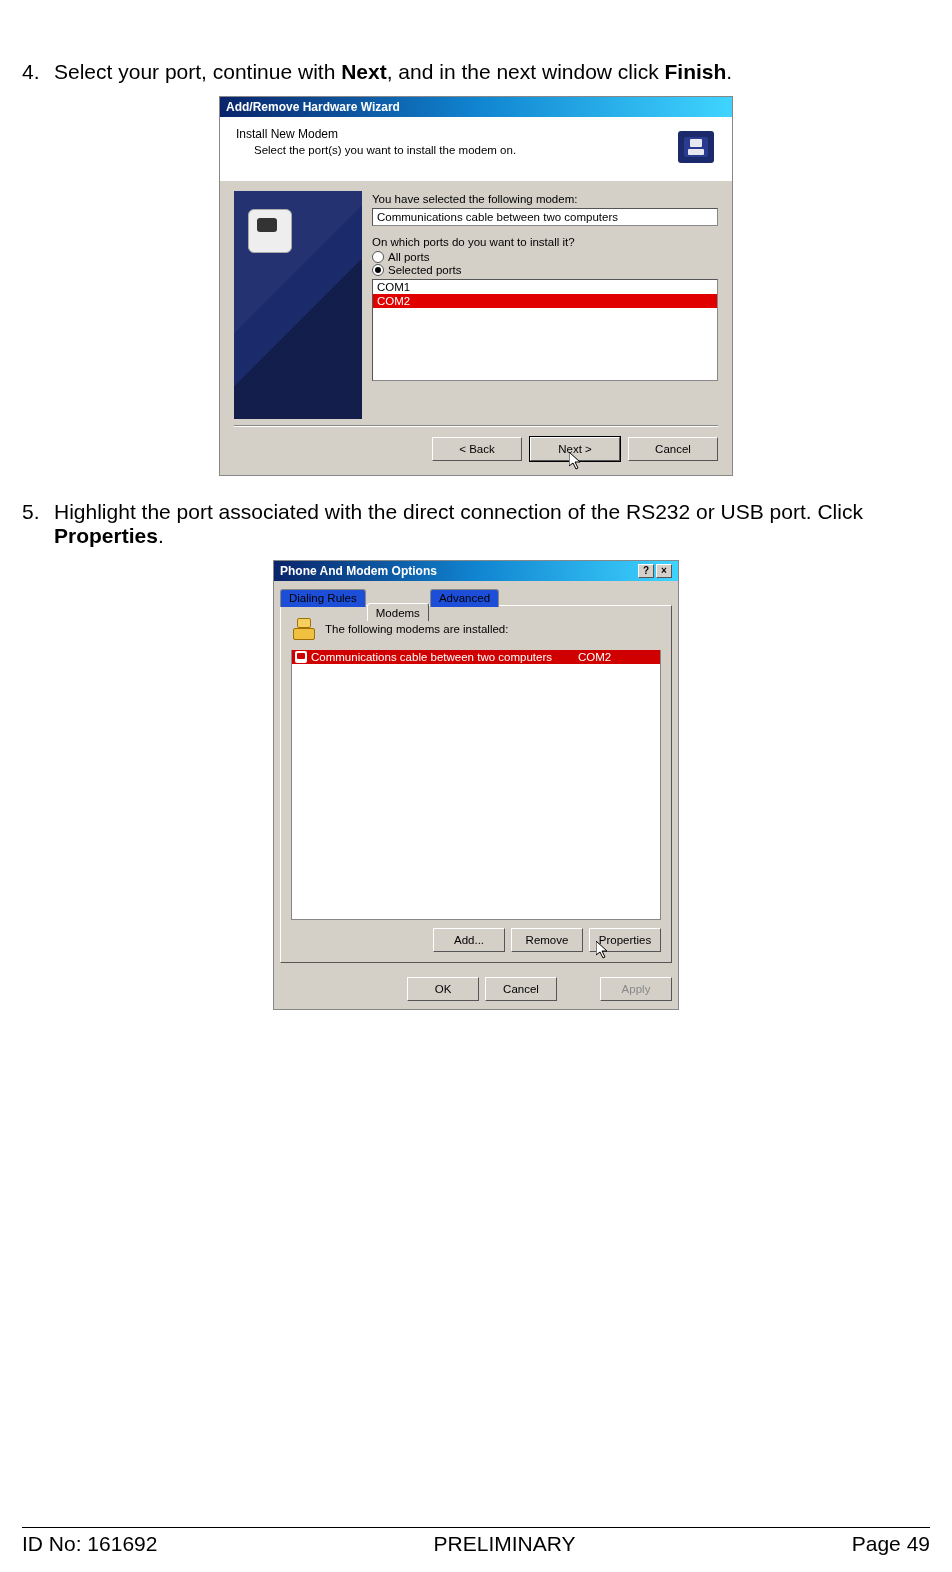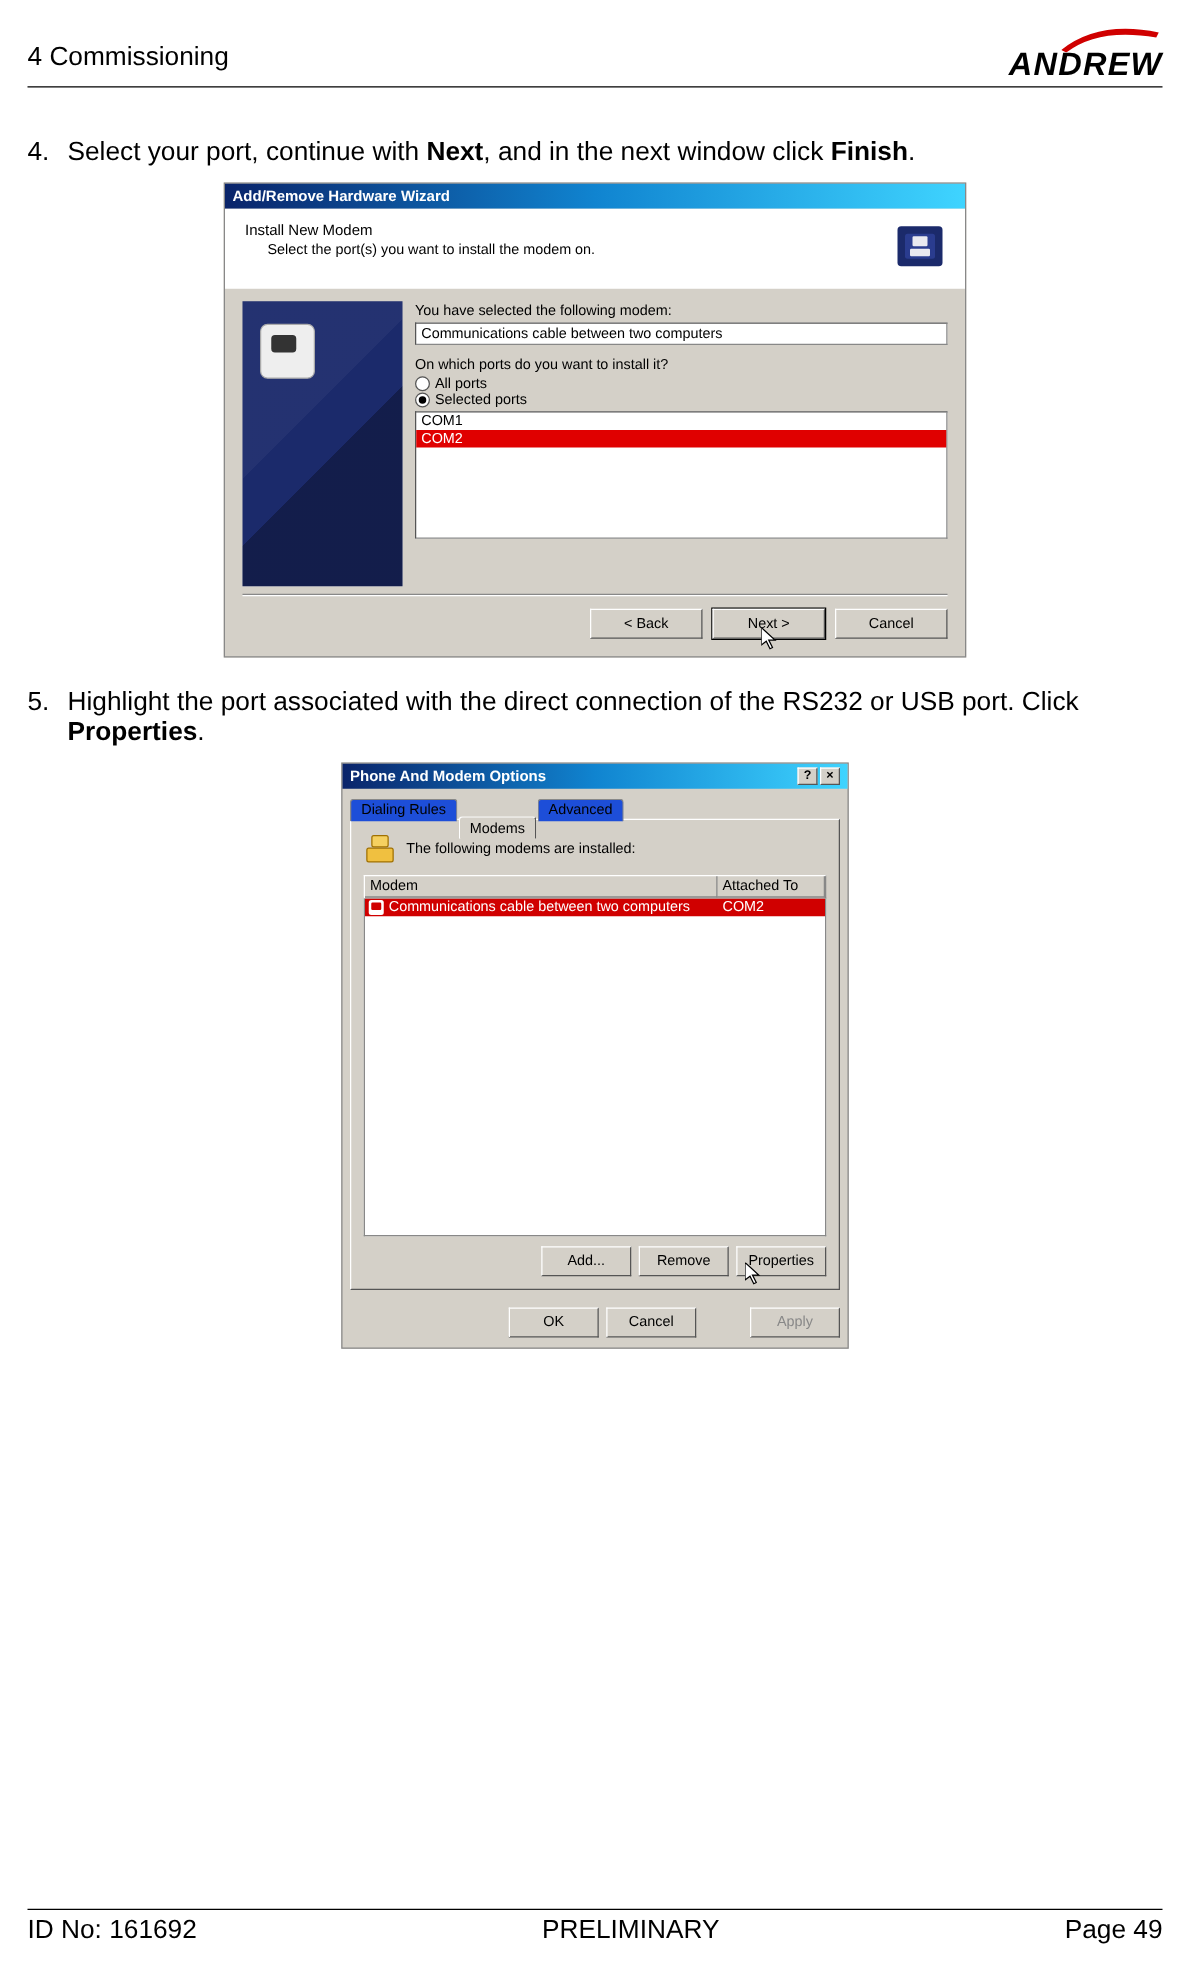--- a/index.html
+++ b/index.html
@@ -63,21 +63,21 @@
     justify-content: space-between;
     align-items: center;
     font-size: 12px;
   }
   .titlebar-btns { display:flex; gap:2px; }
   .titlebar-btn {
     width:16px; height:14px; background:#d4d0c8; border:1px solid #fff;
     border-right-color:#555; border-bottom-color:#555;
     font-size:10px; color:#000; text-align:center; line-height:12px; font-weight:bold;
   }
-  .d1 { width: 594px; }
+  .d1 { width: 514px; }
   .d1-body { padding: 0; }
   .d1-white {
     background: #fff;
     padding: 10px 16px 16px 16px;
     display: flex;
     justify-content: space-between;
     align-items: flex-start;
   }
   .d1-white-left { }
   .d1-white-title { font-weight: normal; font-size: 12px; margin-bottom:3px;}
@@ -181,29 +181,20 @@
   .footer {
     position:absolute; bottom:16px; left:22px; right:22px;
     border-top:1.5px solid #000; padding-top:4px;
     display:flex; justify-content:space-between; font-size:21px;
   }
 </style>
 </head>
 <body>
 
 <div class="page">
-  <div class="header">
-    <div class="header-title">4 Commissioning</div>
-    <div class="logo">
-      <svg class="logo-swoosh" width="80" height="22" viewBox="0 0 80 22">
-        <path d="M0 20 Q30 -4 78 6 L76 10 Q30 2 4 22 Z" fill="#d00000"></path>
-      </svg>
-      <span class="logo-text">ANDREW</span>
-    </div>
-  </div>
 
   <div class="step">
     <div class="step-num">4.</div>
     <div class="step-text">
       <span>Select your port, continue with </span><b>Next</b><span>, and in the next window click </span><b>Finish</b><span>.</span>
     </div>
   </div>
 
   <div class="figure-wrap">
     <div class="dialog d1">
@@ -283,24 +274,20 @@
         <div class="tab inactive">Advanced</div>
       </div>
       <div class="tab-panel">
         <div class="modem-line">
           <div class="modem-icon">
               <div class="top"></div>
               <div class="body"></div>
             </div>
           <span>The following modems are  installed:</span>
         </div>
-        <div class="col-headers">
-          <div class="col-h c1">Modem</div>
-          <div class="col-h c2">Attached To</div>
-        </div>
         <div class="modem-list">
           <div class="modem-row">
             <div class="micon"></div>
             <div class="mtxt">Communications cable between two computers</div>
             <div class="mport">COM2</div>
           </div>
         </div>
         <div class="d2-btns1">
           <div class="win-btn small">Add...</div>
           <div class="win-btn small">Remove</div>

